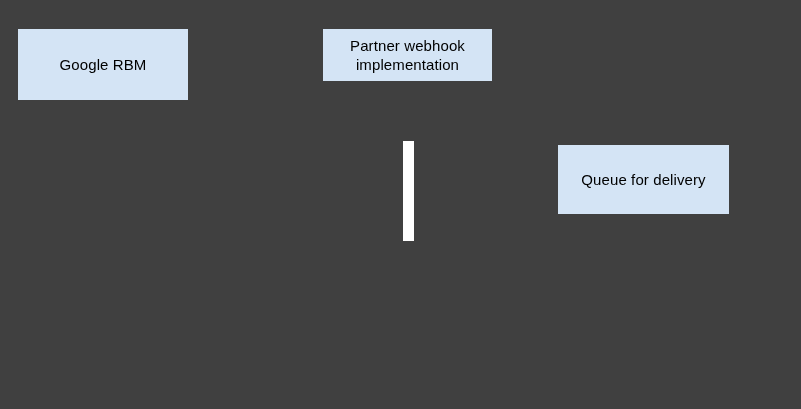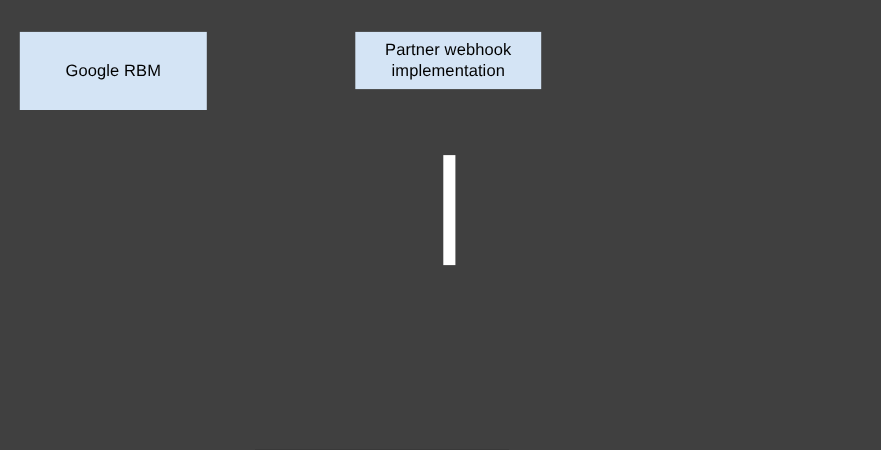--- a/index.html
+++ b/index.html
@@ -47,17 +47,18 @@
 </head>
 <body>
 
 <div id="canvas">
 
   <div class="node" id="node-google-rbm">Google RBM</div>
 
   <div class="node" id="node-partner-webhook">Partner webhook
 implementation</div>
 
+  <div class="node" id="node-queue-delivery">Queue for delivery</div>
 
 
   <div class="bar" id="connector-bar"></div>
 
 </div>
 
 </body></html>

